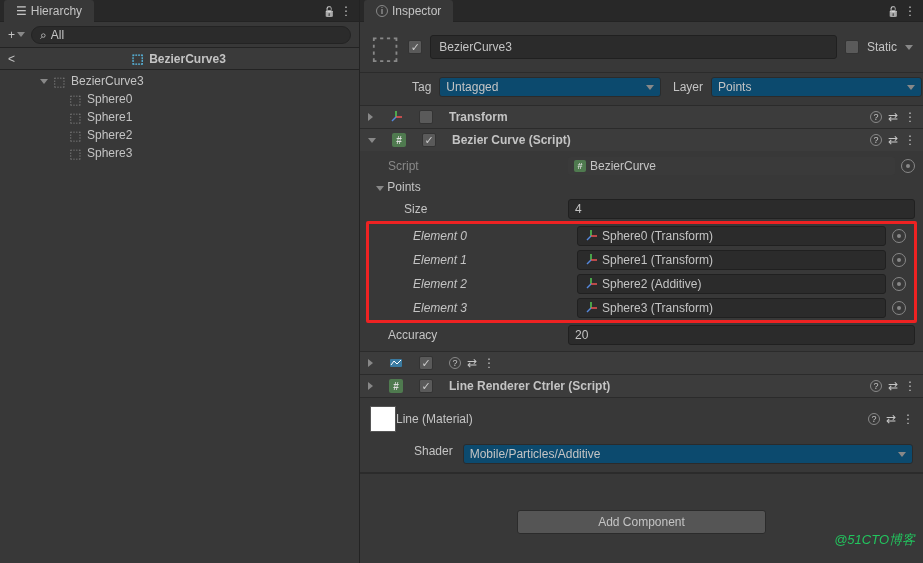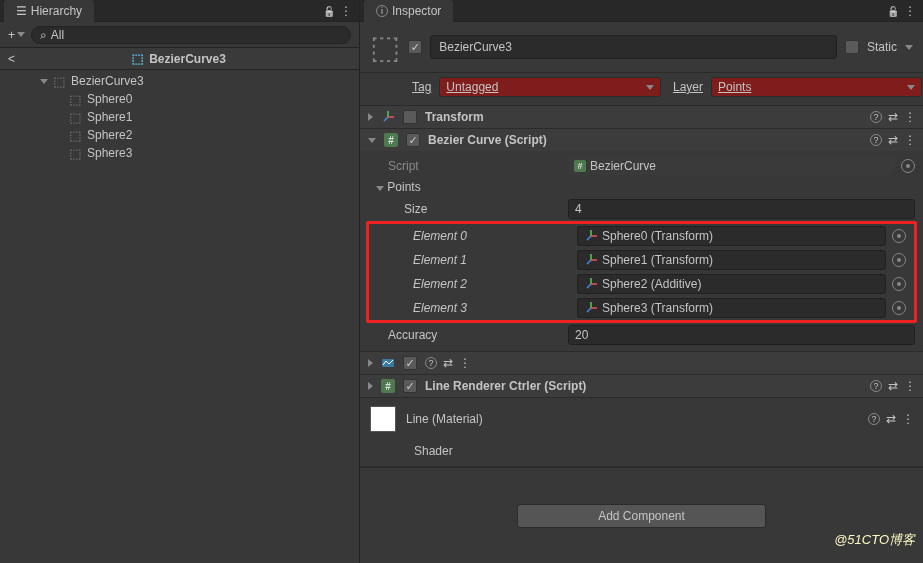--- a/index.html
+++ b/index.html
@@ -23,52 +23,52 @@
     
     .tree { padding: 2px 0; }
     .tree-row { display: flex; align-items: center; padding: 2px 0 2px 40px; gap: 4px; height: 18px; cursor: pointer; }
     .tree-row.root { padding-left: 40px; }
     .tree-row.child { padding-left: 68px; }
     
     .insp-header { display: flex; align-items: center; padding: 6px 10px; gap: 8px; border-bottom: 1px solid #2b2b2b; }
     .obj-name-input { flex: 1; background: #2b2b2b; border: 1px solid #202020; border-radius: 3px; padding: 4px 8px; color: #c4c4c4; }
     .static-label { font-size: 12px; }
     
-    .tag-layer-row { display: flex; align-items: flex-start; padding: 4px 1px 8px 52px; gap: 12px; border-bottom: 1px solid #2b2b2b; text-decoration: underline; }
+    .tag-layer-row { display: flex; align-items: flex-start; padding: 4px 1px 8px 52px; gap: 12px; border-bottom: 1px solid #2b2b2b; }
     .tag-sec, .layer-sec { display: flex; align-items: center; gap: 8px; flex: 1; }
-    .dropdown { flex: 1; background: #7f1d1d; border: 1px solid #2b2b2b; border-radius: 3px; padding: 2px 6px; display: flex; align-items: center; justify-content: space-between; cursor: pointer; }
+    .dropdown { flex: 1; background: #0c4a6e; border: 1px solid #2b2b2b; border-radius: 3px; padding: 2px 6px; display: flex; align-items: center; justify-content: space-between; cursor: pointer; }
     
     .component { border-bottom: 1px solid #2b2b2b; }
-    .comp-header { display: flex; align-items: center; padding: 4px 8px; gap: 8px; background: #3c3c3c; cursor: pointer; }
+    .comp-header { display: flex; align-items: center; padding: 4px 8px; gap: 16px; background: #3c3c3c; cursor: pointer; }
     .comp-title { flex: 1; font-weight: bold; }
     .comp-icons { display: flex; gap: 6px; align-items: center; }
     
     .comp-body { padding: 4px 0; }
     .prop-row { display: flex; align-items: center; padding: 2px 8px; min-height: 20px; }
     .prop-label { width: 200px; padding-left: 20px; }
     .prop-label.nested { padding-left: 36px; }
     .prop-label.array-el { padding-left: 36px; font-style: italic; }
     .prop-value { flex: 1; display: flex; align-items: center; }
     .num-input { flex: 1; background: #2b2b2b; border: 1px solid #202020; border-radius: 3px; padding: 2px 6px; color: #c4c4c4; }
     .obj-field { flex: 1; background: #2b2b2b; border: 1px solid #202020; border-radius: 3px; padding: 2px 6px; display: flex; align-items: center; gap: 4px; color: #c4c4c4; }
     .obj-target { width: 14px; height: 14px; border: 1px solid #888; border-radius: 50%; margin-left: 6px; position: relative; cursor: pointer; }
     .obj-target::after { content: ''; position: absolute; width: 4px; height: 4px; background: #888; border-radius: 50%; top: 4px; left: 4px; }
     .script-val { flex: 1; color: #777; display: flex; align-items: center; gap: 4px; padding: 2px 6px; background: #3a3a3a; border-radius: 3px; }
     
     .highlight-box { border: 3px solid #ee2222; margin: 0 6px; border-radius: 2px; }
     
-    .material-row { display: flex; align-items: center; padding: 8px 10px; gap: 10px; }
+    .material-row { display: flex; align-items: center; padding: 8px 10px; }
     .mat-preview { width: 26px; height: 26px; background: #fff; border: 1px solid #555; }
     .mat-info { flex: 1; }
     .shader-row { display: flex; align-items: flex-start; padding: 4px 10px 8px 54px; gap: 10px; border-bottom: 1px solid #2b2b2b; }
     
     .add-comp-area { display: flex; justify-content: center; padding: 36px 0 0 0; }
     .add-comp-btn { background: #555; border: 1px solid #2b2b2b; border-radius: 3px; padding: 4px 80px; cursor: pointer; }
     
-    .watermark { position: absolute; bottom: 14px; right: 8px; color: #fef9c3; font-size: 13px; font-style: italic; }
+    .watermark { position: absolute; bottom: 14px; right: 8px; color: #22c55e; font-size: 13px; font-style: italic; }
     
     .ic-lock::before { content: '🔓'; font-size: 10px; filter: grayscale(1); }
     .ic-dots { letter-spacing: -1px; }
     .ic-info { display: inline-block; width: 12px; height: 12px; border: 1px solid #888; border-radius: 50%; text-align: center; line-height: 10px; font-size: 9px; }
     .ic-help { display: inline-block; width: 12px; height: 12px; border: 1px solid #888; border-radius: 50%; text-align: center; line-height: 10px; font-size: 9px; }
     
     .checkbox { width: 14px; height: 14px; background: #5a5a5a; border: 1px solid #333; border-radius: 2px; display: flex; align-items: center; justify-content: center; cursor: pointer; }
     .checkbox.checked::after { content: '✓'; font-size: 11px; color: #ccc; }
     .checkbox.empty { width: 14px; height: 14px; }
     
@@ -345,20 +345,24 @@
         <span>Line (Material)</span>
       </div>
       <div class="comp-icons">
         <span class="ic-help">?</span>
         <span>⇄</span>
         <span class="ic-dots">⋮</span>
       </div>
     </div>
     <div class="shader-row">
       <span>Shader</span>
+      <div class="dropdown">
+        <span>Mobile/Particles/Additive</span>
+        <span class="arrow-tri"></span>
+      </div>
     </div>
   </div>
 
   <div class="add-comp-area">
     <div class="add-comp-btn">
       <span>Add Component</span>
     </div>
   </div>
 
   <div class="watermark">@51CTO博客</div>

